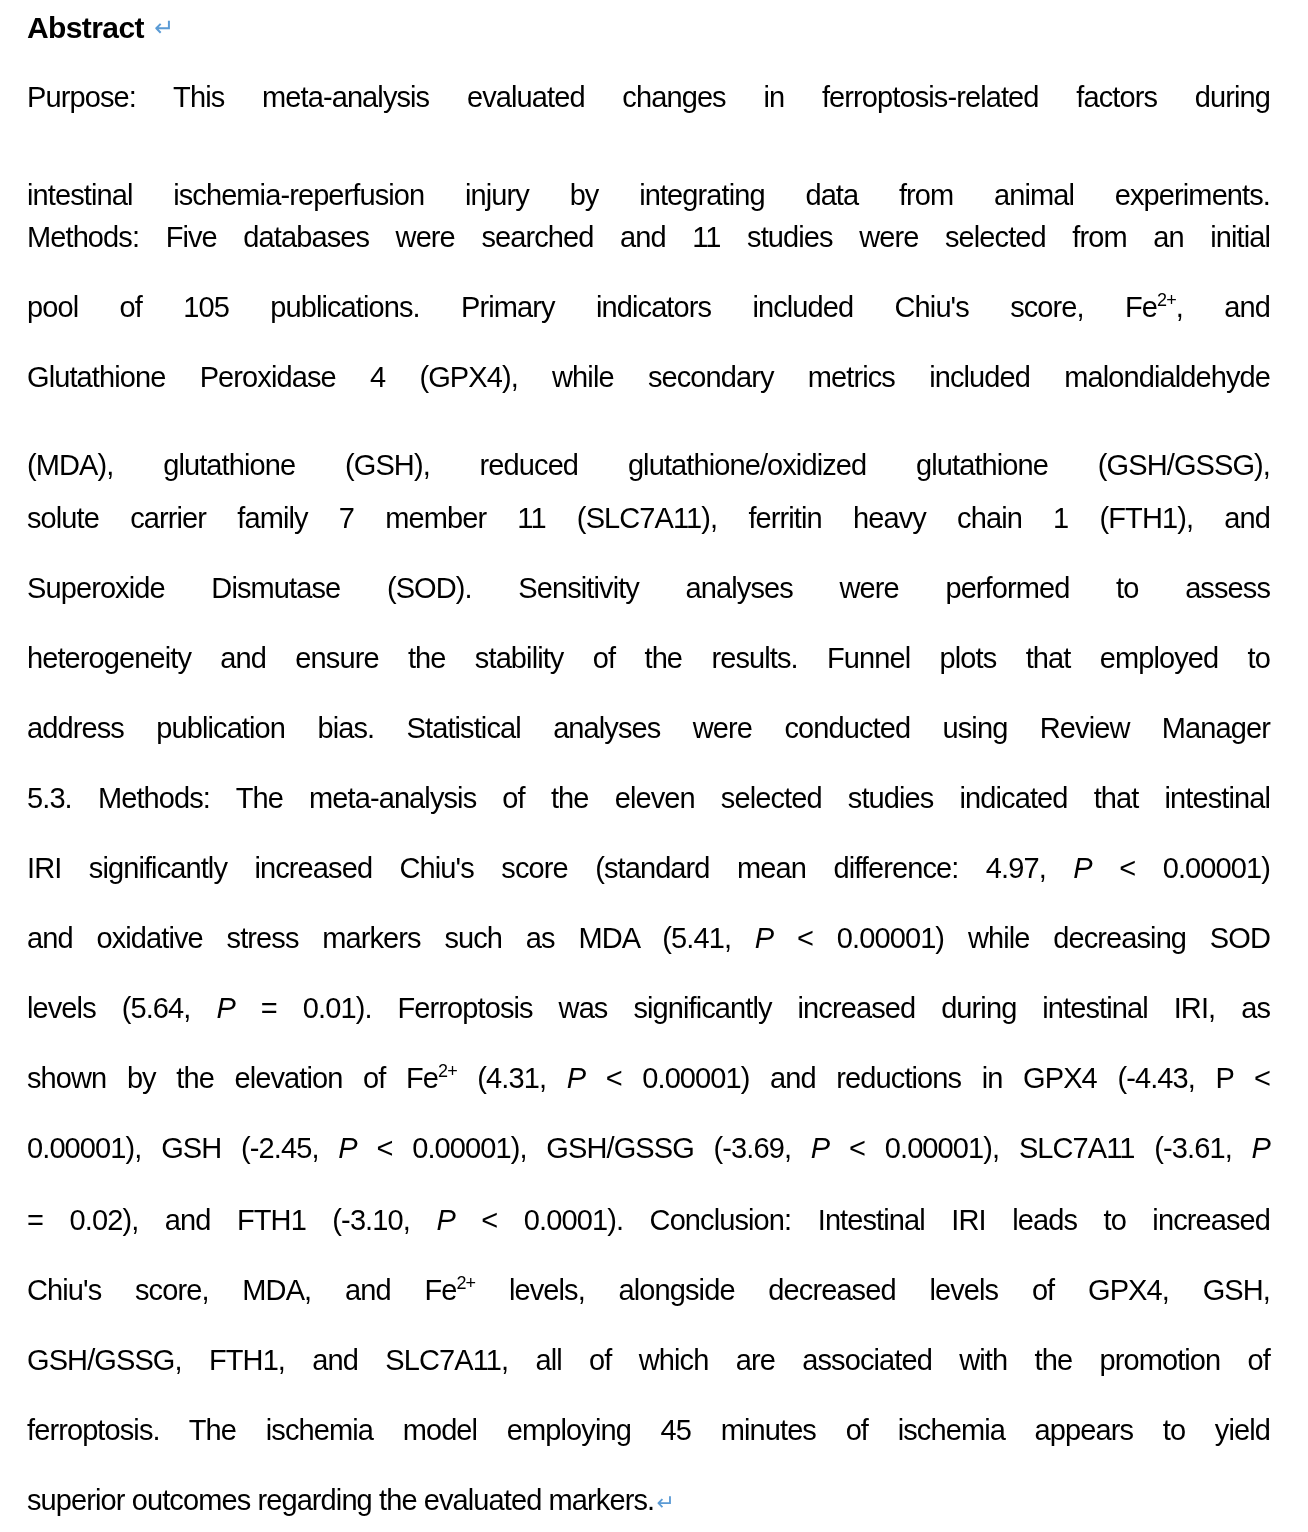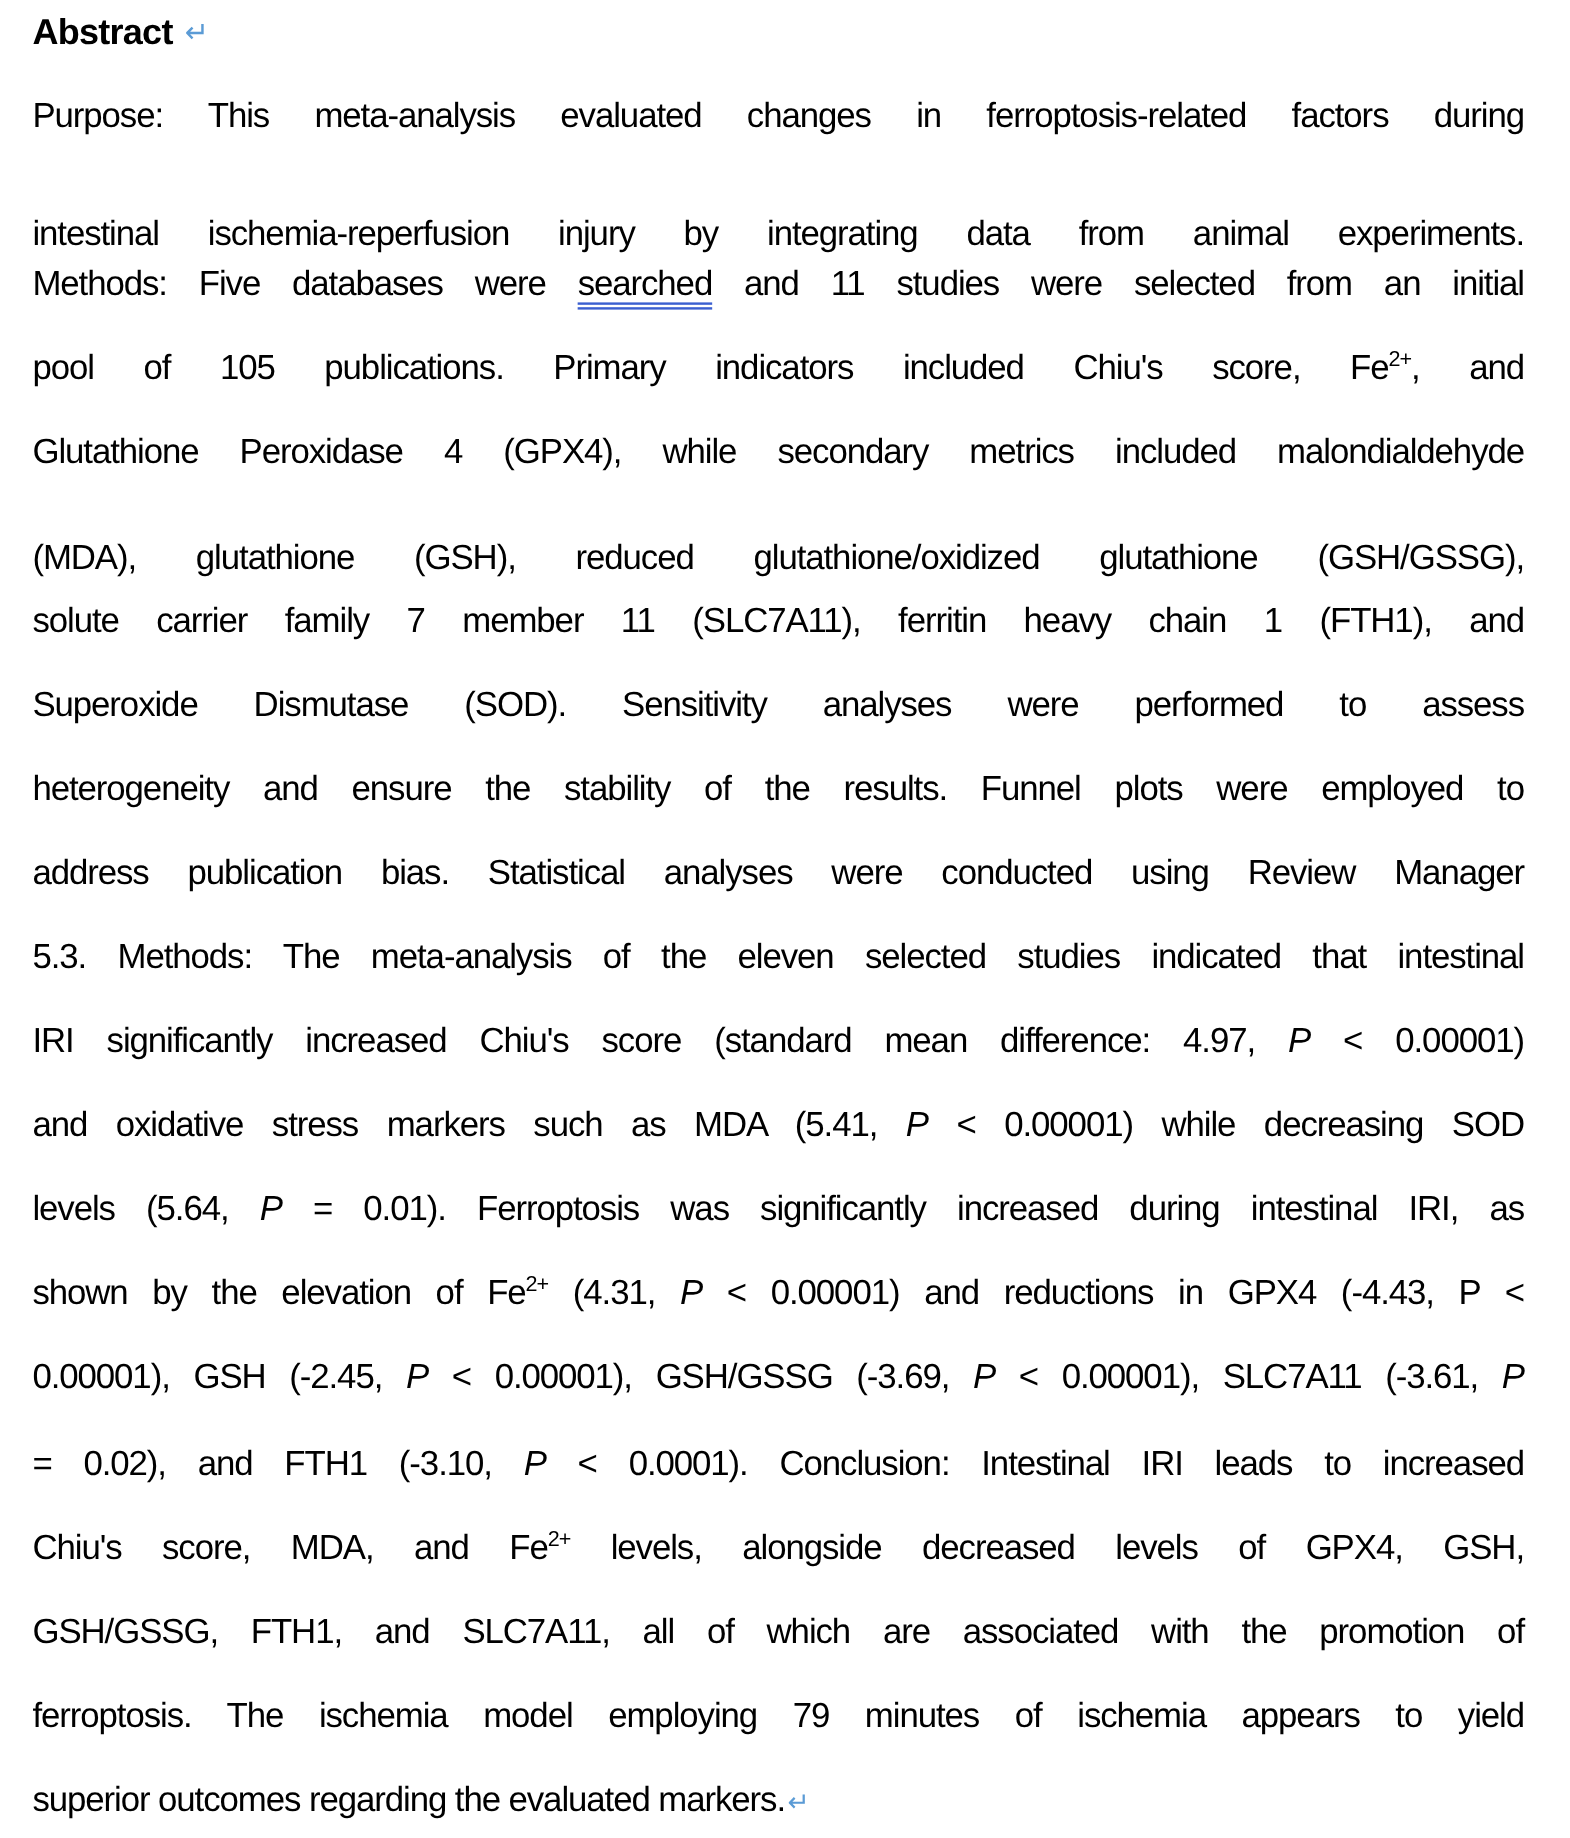--- a/index.html
+++ b/index.html
@@ -57,21 +57,20 @@
       text-align-last: left;
     }
     .b { font-weight: normal; }
     .i { font-style: italic; }
     sup {
       font-size: 18px;
       line-height: 0;
       vertical-align: 11px;
     }
     .underline-double {
-      text-decoration: underline;
       text-decoration-style: double;
       text-decoration-color: #3b5fd0;
       text-underline-offset: 6px;
     }
     .end-mark {
       color: #5b9bd5;
       font-size: 22px;
       margin-left: 2px;
     }
   </style>
@@ -93,21 +92,21 @@
   <div class="line" style="top: 287px; word-spacing: -0.0015625px;"><span>pool of 105 publications. Primary indicators included Chiu's score, Fe</span><sup>2+</sup><span>, and</span></div>
 
   <div class="line" style="top: 357px; word-spacing: 0px;"><span>Glutathione Peroxidase 4 (GPX4), while secondary metrics included malondialdehyde</span></div>
 
   <div class="line" style="top: 445px; word-spacing: 0px;"><span>(MDA), glutathione (GSH), reduced glutathione/oxidized glutathione (GSH/GSSG),</span></div>
 
   <div class="line" style="top: 498px; word-spacing: 0px;"><span>solute carrier family 7 member 11 (SLC7A11), ferritin heavy chain 1 (FTH1), and</span></div>
 
   <div class="line" style="top: 568px; word-spacing: 0px;"><span>Superoxide Dismutase (SOD). Sensitivity analyses were performed to assess</span></div>
 
-  <div class="line" style="top: 638px; word-spacing: 0px;"><span>heterogeneity and ensure the stability of the results. Funnel plots were employed to</span></div>
+  <div class="line" style="top: 638px; word-spacing: 0px;"><span>heterogeneity and ensure the stability of the results. Funnel plots that employed to</span></div>
 
   <div class="line" style="top: 708px; word-spacing: 0px;"><span>address publication bias. Statistical analyses were conducted using Review Manager</span></div>
 
   <div class="line" style="top: 778px; word-spacing: 0px;"><span>5.3. </span><span class="b">Methods:</span><span> The meta-analysis of the eleven selected studies indicated that intestinal</span></div>
 
   <div class="line" style="top: 848px; word-spacing: 0px;"><span>IRI significantly increased Chiu's score (standard mean difference: 4.97, </span><span class="i">P</span><span> &lt; 0.00001)</span></div>
 
   <div class="line" style="top: 918px; word-spacing: 0px;"><span>and oxidative stress markers such as MDA (5.41, </span><span class="i">P</span><span> &lt; 0.00001) while decreasing SOD</span></div>
 
   <div class="line" style="top: 988px; word-spacing: 0px;"><span>levels (5.64, </span><span class="i">P</span><span> = 0.01). Ferroptosis was significantly increased during intestinal IRI, as</span></div>
@@ -115,17 +114,17 @@
   <div class="line" style="top: 1058px; word-spacing: 0px;"><span>shown by the elevation of Fe</span><sup>2+</sup><span> (4.31, </span><span class="i">P</span><span> &lt; 0.00001) and reductions in GPX4 (-4.43, P &lt;</span></div>
 
   <div class="line" style="top: 1128px; word-spacing: 0px;"><span>0.00001), GSH (-2.45, </span><span class="i">P</span><span> &lt; 0.00001), GSH/GSSG (-3.69, </span><span class="i">P</span><span> &lt; 0.00001), SLC7A11 (-3.61, </span><span class="i">P</span></div>
 
   <div class="line" style="top: 1200px; word-spacing: 0.00120192px;"><span>= 0.02), and FTH1 (-3.10, </span><span class="i">P</span><span> &lt; 0.0001). </span><span class="b">Conclusion:</span><span> Intestinal IRI leads to increased</span></div>
 
   <div class="line" style="top: 1270px; word-spacing: 0px;"><span>Chiu's score, MDA, and Fe</span><sup>2+</sup><span> levels, alongside decreased levels of GPX4, GSH,</span></div>
 
   <div class="line" style="top: 1340px; word-spacing: 0px;"><span>GSH/GSSG, FTH1, and SLC7A11, all of which are associated with the promotion of</span></div>
 
-  <div class="line" style="top: 1410px; word-spacing: 0px;"><span>ferroptosis. The ischemia model employing 79 minutes of ischemia appears to yield</span></div>
+  <div class="line" style="top: 1410px; word-spacing: 0px;"><span>ferroptosis. The ischemia model employing 45 minutes of ischemia appears to yield</span></div>
 
   <div class="line last" style="top:1480px"><span>superior outcomes regarding the evaluated markers.</span><span class="end-mark">↵</span></div>
 
 </div>
 
 </body></html>

